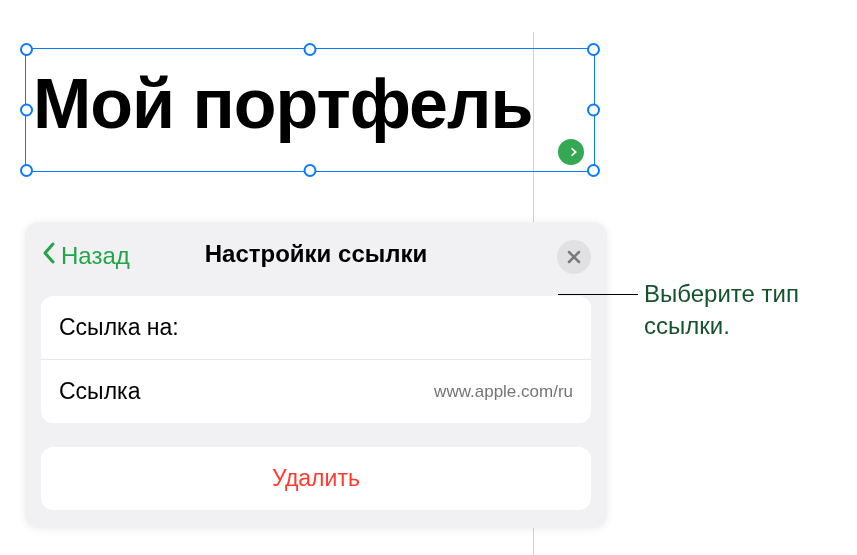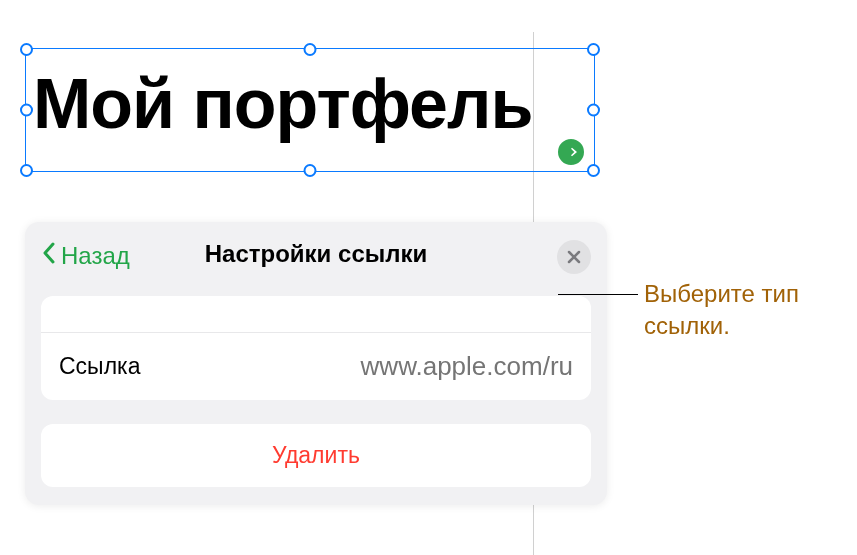--- a/index.html
+++ b/index.html
@@ -158,21 +158,21 @@
     }
     .select-arrows {
       margin-left: 6px;
       display: flex;
       flex-direction: column;
       line-height: 6px;
       font-size: 11px;
       color: #8a8a8e;
     }
     .form-value-placeholder {
-      font-size: 26px;
+      font-size: 17px;
       color: #c5c5c9;
       border: none;
       outline: none;
       text-align: right;
       background: transparent;
       width: 280px;
     }
     .delete-button {
       background: #ffffff;
       border-radius: 12px;
@@ -181,21 +181,21 @@
       text-align: center;
       font-size: 23px;
       color: #ff3b30;
       cursor: pointer;
     }
     .callout {
       position: absolute;
       left: 644px;
       top: 278px;
       font-size: 24px;
-      color: #a16207;
+      color: #14532d;
       line-height: 1.35;
     }
     .callout-line {
       position: absolute;
       left: 558px;
       top: 294px;
       width: 80px;
       height: 1px;
       background: #000000;
     }
@@ -239,20 +239,21 @@
       <div class="popover-title">Настройки ссылки</div>
       <div class="close-button">
         <svg width="14" height="14" viewBox="0 0 14 14">
           <path d="M2 2 L12 12 M12 2 L2 12" stroke="#7a7a7e" stroke-width="2.5" stroke-linecap="round"></path>
         </svg>
       </div>
     </div>
 
     <div class="form-group">
       <div class="form-row">
+        <div class="form-label">Ссылка на:</div>
       </div>
       <div class="form-row">
         <div class="form-label">Ссылка</div>
         <input class="form-value-placeholder" type="text" placeholder="www.apple.com/ru" style="">
       </div>
     </div>
 
     <div class="delete-button">Удалить</div>
   </div>
 

